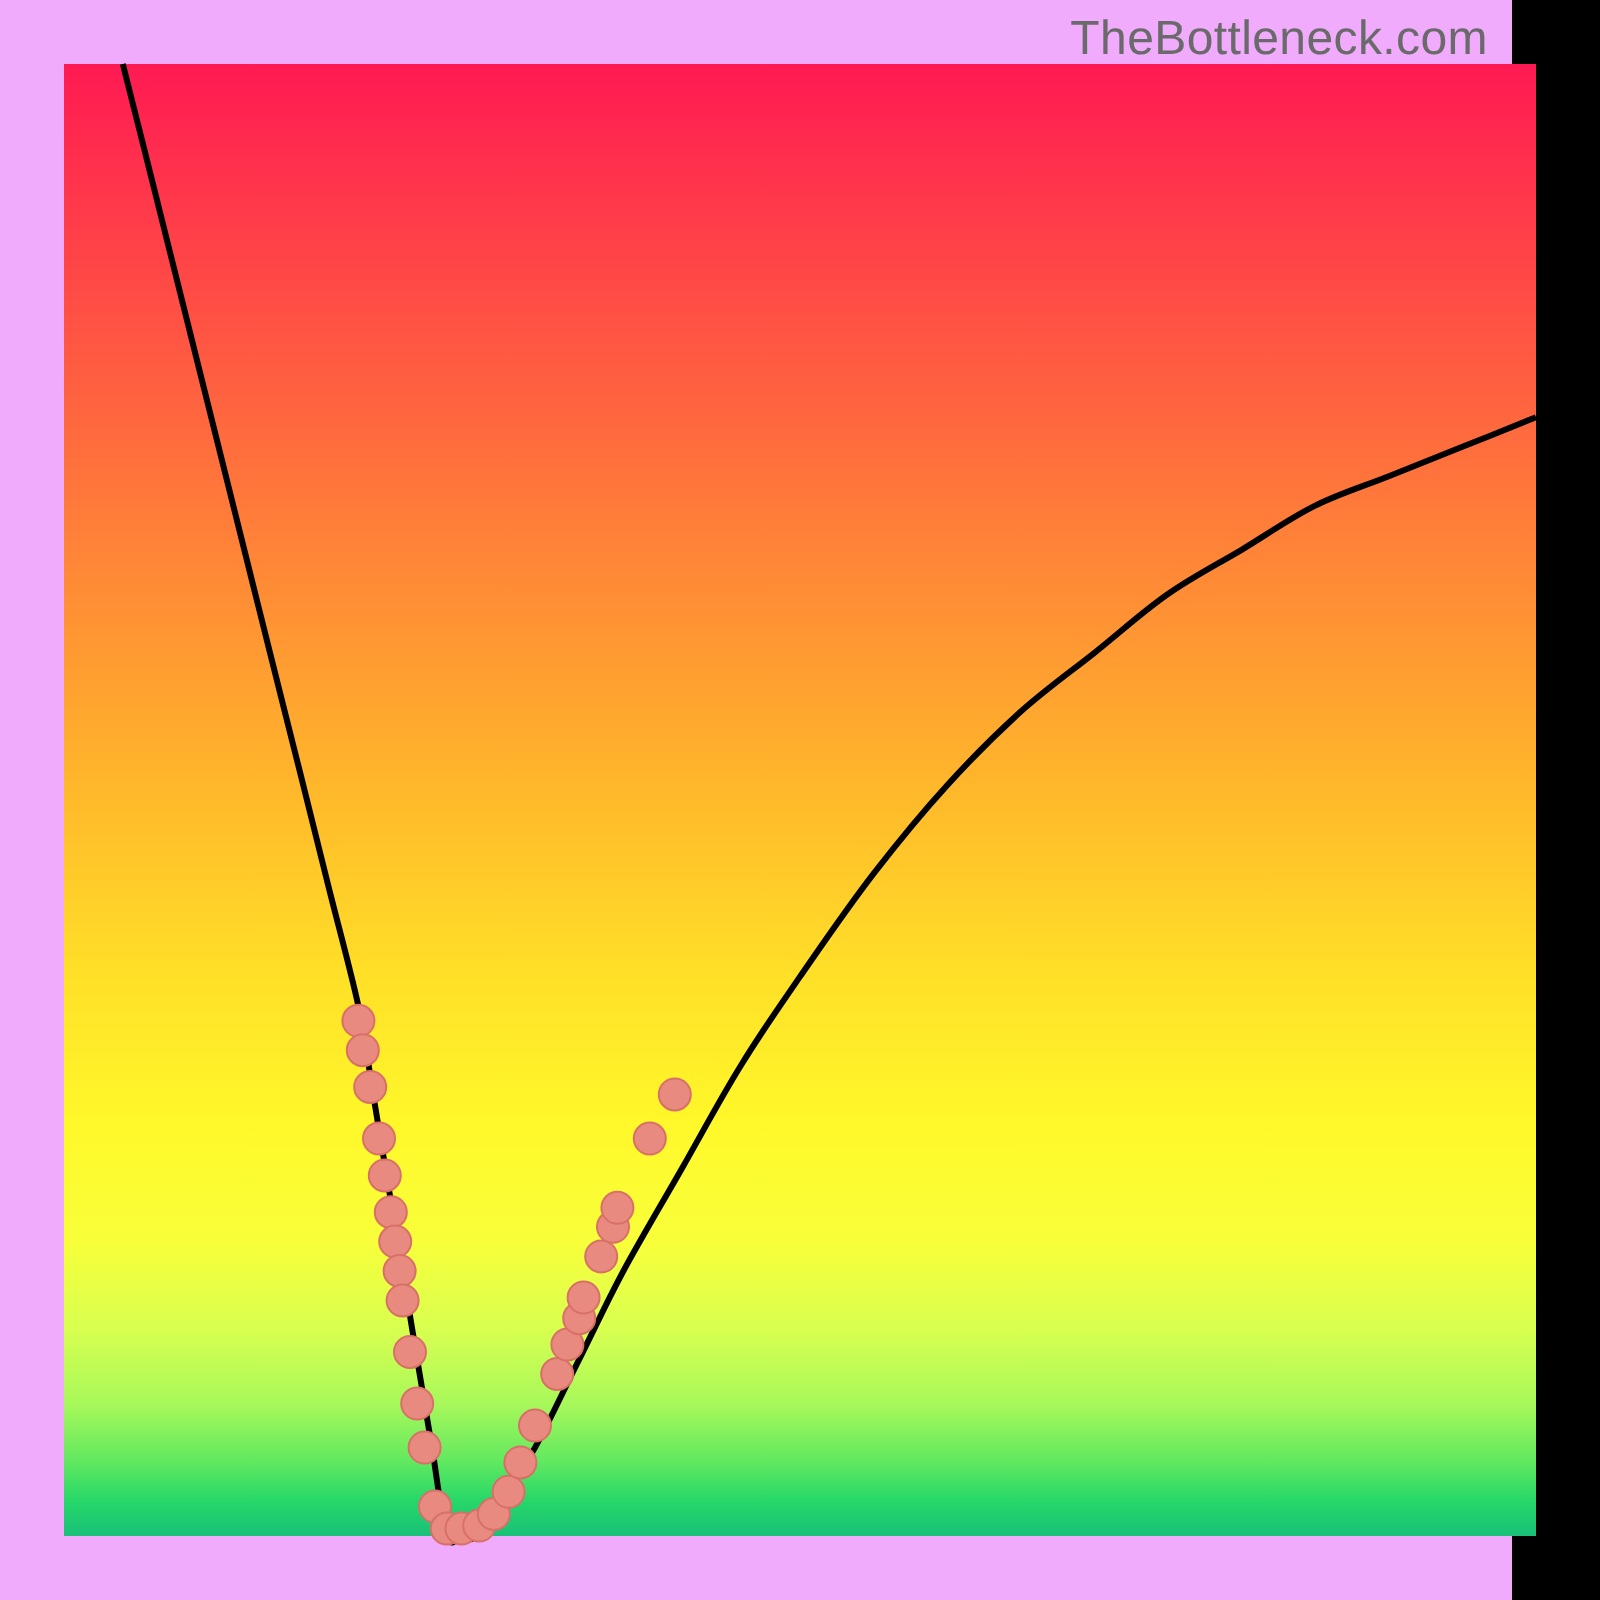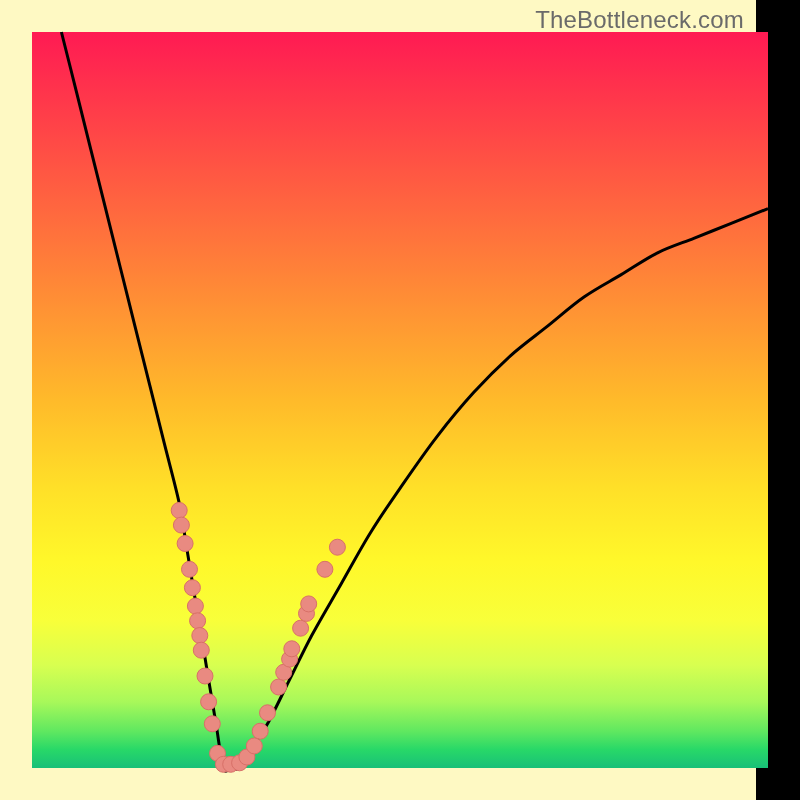--- a/index.html
+++ b/index.html
@@ -8,21 +8,21 @@
     width: 800px;
     height: 800px;
     background: #000;
     overflow: hidden;
     font-family: Arial, Helvetica, sans-serif;
   }
   #stage {
     position: relative;
     width: 756px;
     height: 800px;
-    background: #fef9c3;
+    background: #f0abfc;
   }
   #plot-area {
     position: absolute;
     left: 32px;
     top: 32px;
     width: 736px;
     height: 736px;
     background: linear-gradient(
       to bottom,
       #ff1a53 0%,

